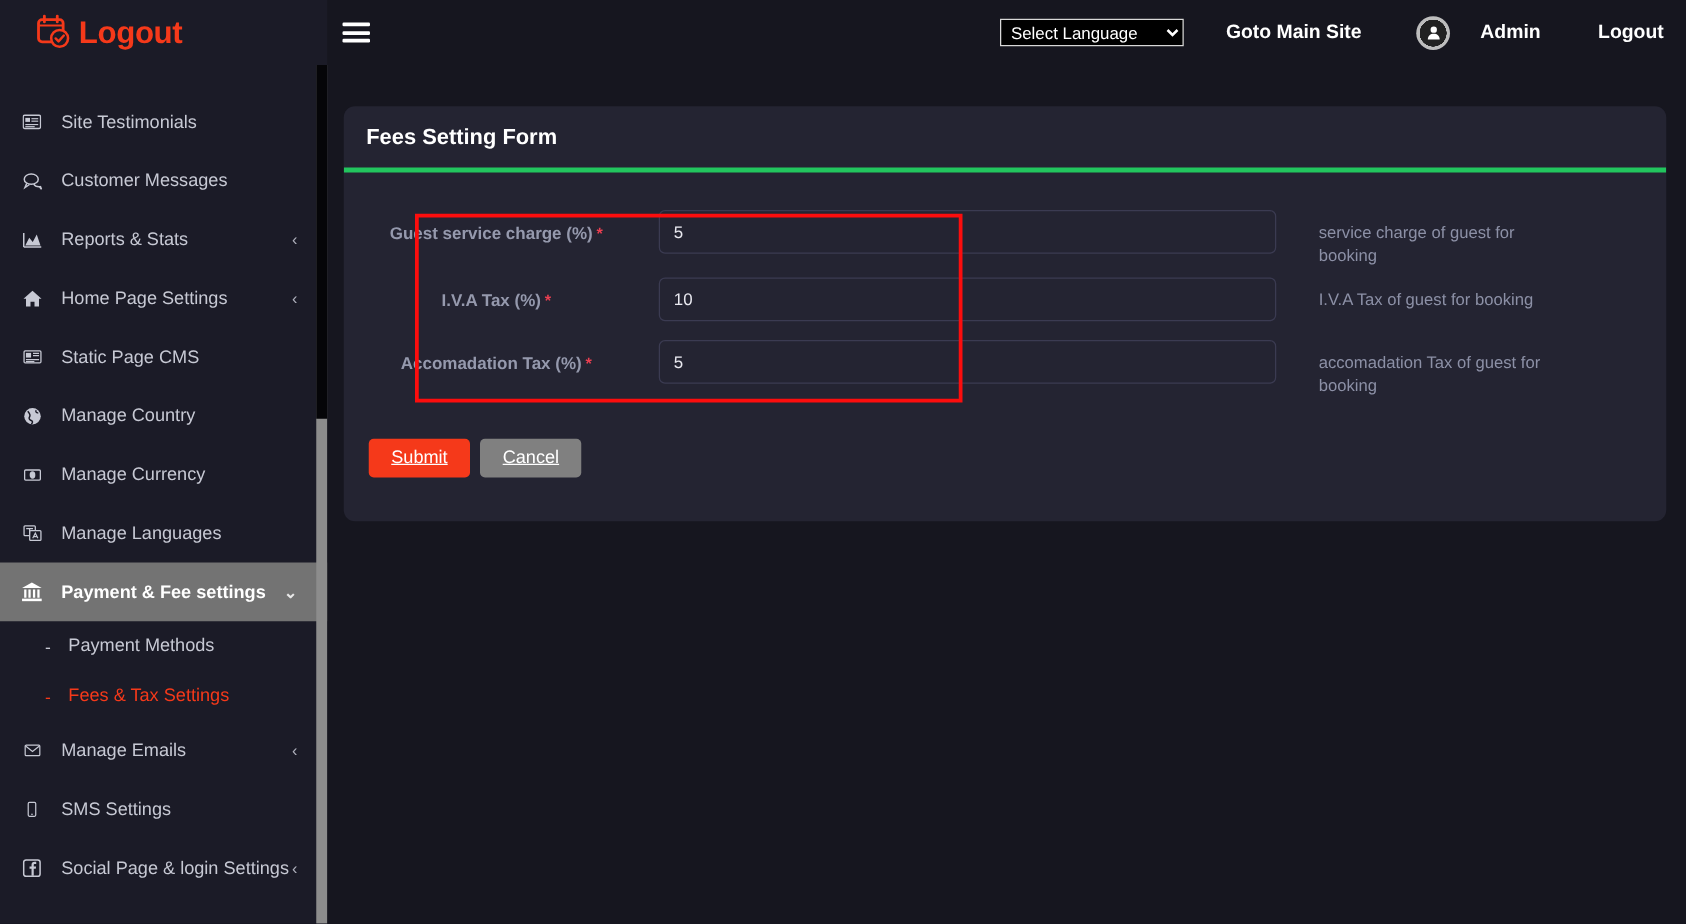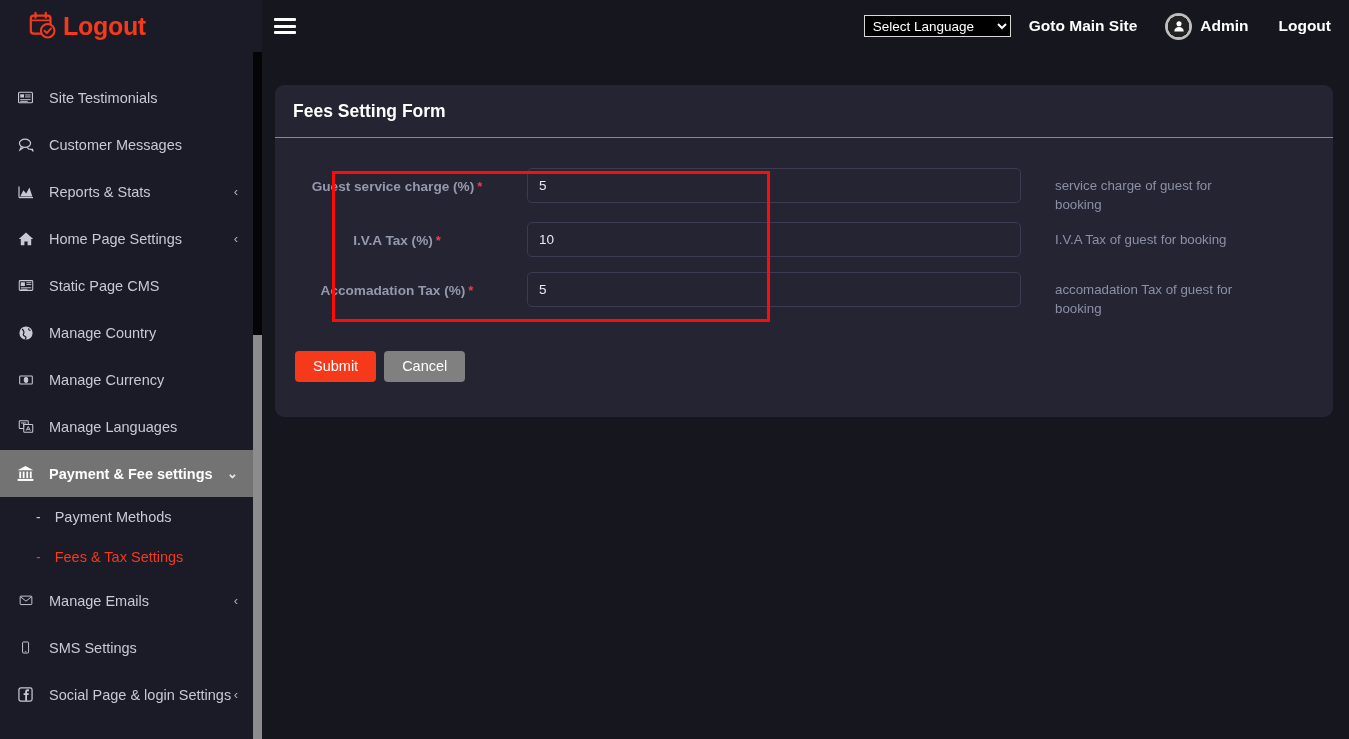--- a/index.html
+++ b/index.html
@@ -63,21 +63,21 @@
   .topbar {
     position: absolute; left: 262px; top: 0; width: 1087px; height: 52px;
     background: #16161f; display: flex; align-items: center;
   }
   .hamburger {
     margin-left: 12px; width: 22px; height: 16px; display: flex; flex-direction: column;
     justify-content: space-between; cursor: pointer;
   }
   .hamburger span { display: block; height: 3px; background: #ffffff; border-radius: 1px; }
   .topbar-right {
-    margin-left: auto; display: flex; align-items: center; gap: 0; padding-right: 18px;
+    margin-left: auto; display: flex; align-items: center; gap: 16px; padding-right: 18px;
   }
   .lang-select {
     background: #000; color: #fff; border: 1.5px solid #d8d8d8;
     font-family: "Liberation Sans", sans-serif; font-size: 13.5px;
     height: 22px; width: 147px; padding: 0 4px; border-radius: 0;
     cursor: pointer; margin-right: 18px;
   }
   .topbar-link {
     color: #ffffff; font-size: 15.5px; font-weight: 700; cursor: pointer; white-space: nowrap;
   }
@@ -91,21 +91,21 @@
   
   .main {
     position: absolute; left: 262px; top: 52px; width: 1087px; height: 687px;
     background: #16161f; padding: 33px 16px 0 13px;
   }
   .card {
     width: 1058px; background: #242432; border-radius: 9px; overflow: hidden;
   }
   .card-header {
     height: 53px; display: flex; align-items: center; padding-left: 18px;
-    border-bottom: 1px solid #22c55e;
+    border-bottom: 4px solid #22c55e;
   }
   .card-title { color: #ffffff; font-size: 17.5px; font-weight: 700; }
   .card-body { padding: 30px 0 35px 0; position: relative; }
 
   .form-row { display: flex; align-items: flex-start; margin-bottom: 7px; min-height: 43px; }
   .form-label {
     width: 252px; flex: 0 0 252px; text-align: center; padding: 11px 8px 0 0;
     color: #9599ad; font-size: 13.6px; font-weight: 700; line-height: 1.2;
   }
   .req { color: #ec3f51; font-size: 13px; margin-left: 3px; }
@@ -117,21 +117,21 @@
     padding: 0 11px; outline: none;
   }
   .form-help {
     flex: 1 1 auto; color: #8c90a6; font-size: 13.3px; line-height: 1.42;
     padding: 9px 20px 0 31px; max-width: 253px;
   }
 
   .btn-row { padding-left: 20px; margin-top: 32px; display: flex; gap: 8px; }
   .btn {
     border: none; border-radius: 4px; font-family: "Liberation Sans", sans-serif;
-    font-size: 14.5px; color: #ffffff; padding: 0 18px; height: 31px; cursor: pointer;
+    font-size: 14.5px; color: #ffffff; padding: 0 18px; height: 31px; cursor: pointer; text-decoration: underline;
   }
   .btn-submit { background: #f5391a; }
   .btn-cancel { background: #808080; }
 
   
   .annot-box {
     position: absolute; left: 332px; top: 171px; width: 438px; height: 151px;
     border: 3px solid #fc0d0d; pointer-events: none; z-index: 40;
   }
 </style>

